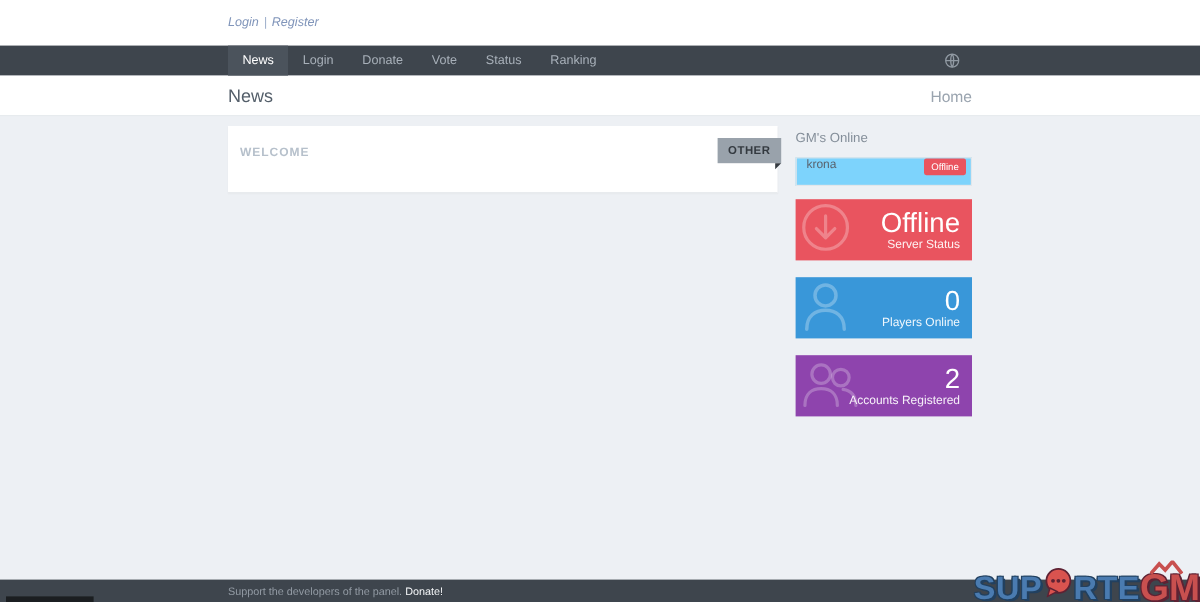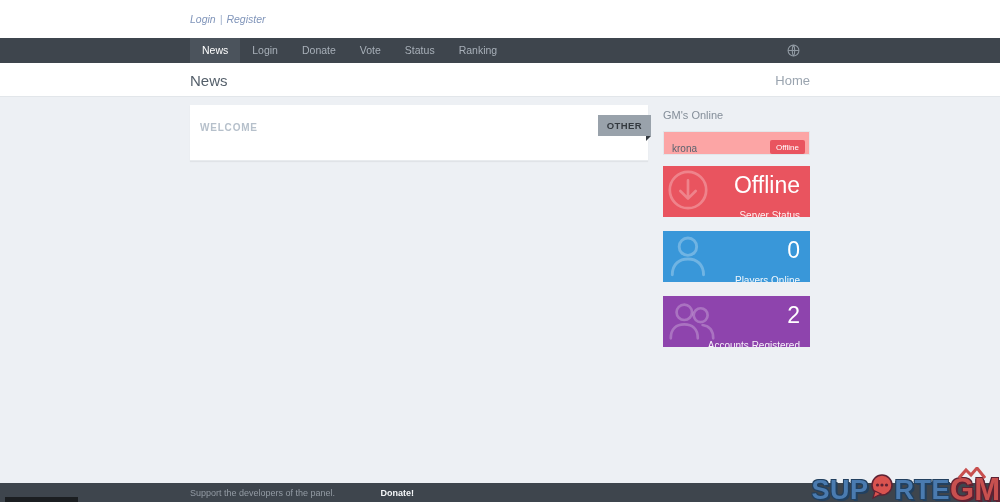--- a/index.html
+++ b/index.html
@@ -55,43 +55,43 @@
     content:""; position:absolute; right:0; bottom:-5px;
     border-top:5px solid #343a40; border-right:5px solid transparent;
     width:0; height:0;
   }
   .panel-body { padding:13px 10px 18px; font-size:10px; color:#59636e; line-height:1.55; }
   .panel-body a { color:#4aa3df; text-decoration:none; cursor:pointer; }
 
   
   .side-title { font-size:11px; color:#848e99; margin:4px 0 10px; }
   .gm-card {
-    background:#fca5a5; border:1px solid #e2e6ea; height:24px; margin-bottom:11px;
-    display:flex; align-items:flex-end; justify-content:space-between; padding:0 4px 0 8px;
+    background:#7dd3fc; border:1px solid #e2e6ea; height:24px; margin-bottom:11px;
+    display:flex; align-items:flex-start; justify-content:space-between; padding:0 4px 0 8px;
   }
   .gm-name { font-size:10px; color:#59636e; }
   .gm-status {
     background:#e9545f; color:#ffffff; font-size:8px; padding:2.5px 6px; border-radius:2px;
   }
   .stat-card {
     height:51px; margin-bottom:14px; position:relative; overflow:hidden;
     color:#ffffff; text-align:right; padding:6px 10px 0 0; cursor:pointer;
   }
   .stat-red { background:#e9545f; }
   .stat-blue { background:#3997d9; }
   .stat-purple { background:#8e44ad; }
   .stat-value { font-size:23px; line-height:1.15; font-weight:normal; }
-  .stat-label { font-size:10px; color:rgba(255,255,255,.92); margin-top:12px; }
+  .stat-label { font-size:10px; color:rgba(255,255,255,.92); margin-top:1px; }
   .stat-icon { position:absolute; left:2px; top:50%; transform:translateY(-50%); }
 
   
   .footer { background:#3e454d; height:19px; position:absolute; left:0; bottom:0; width:1000px; }
   .footer .container { height:19px; display:flex; align-items:center; }
   .footer-text { font-size:9px; color:#939ba4; }
-  .footer-text a { color:#f4f6f8; text-decoration:none; font-weight:bold; cursor:pointer;margin-left:43px; }
+  .footer-text a { color:#f4f6f8; text-decoration:none; font-weight:normal; cursor:pointer; }
 
   
   .link-stub { position:absolute; left:5px; bottom:0; width:73px; height:5px; background:#1b1e21; }
 
   
   .watermark {
     position:absolute; right:0; bottom:-2px; display:flex; align-items:flex-end;
     pointer-events:none; z-index:10;
   }
   .wm-blue {

